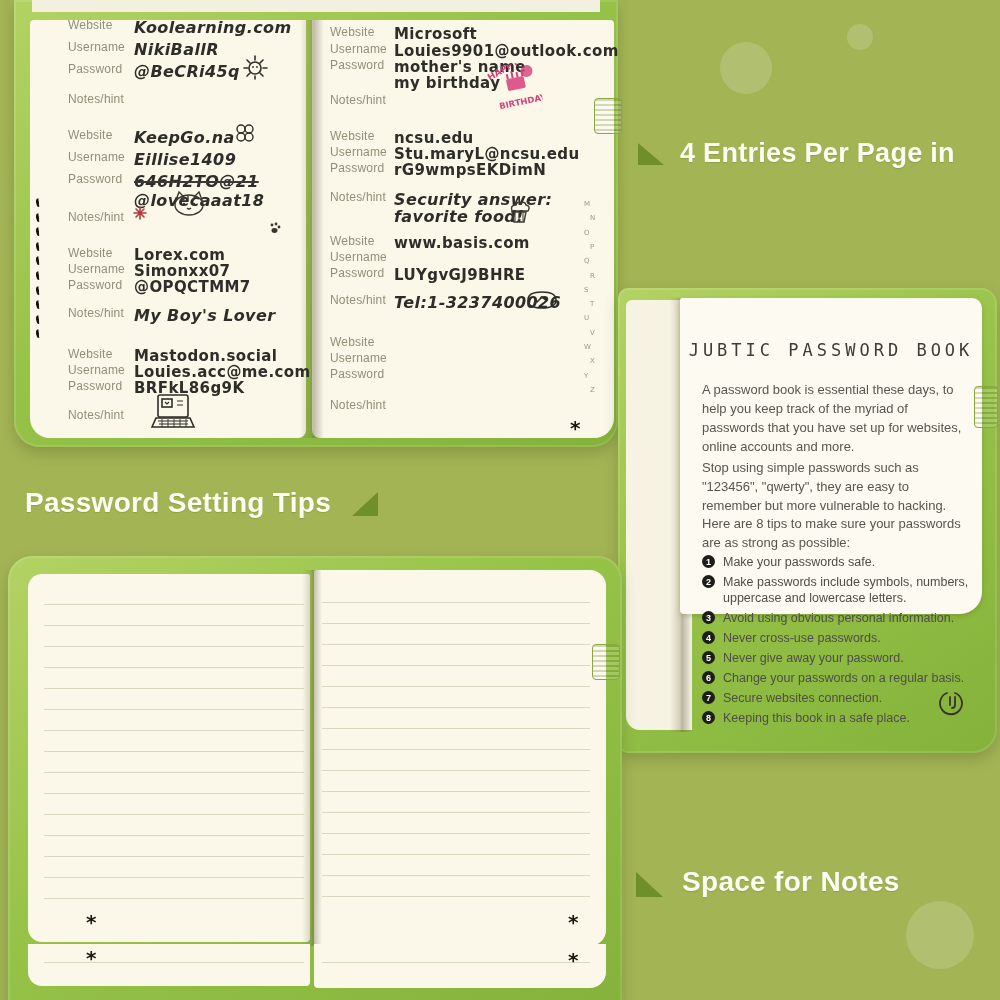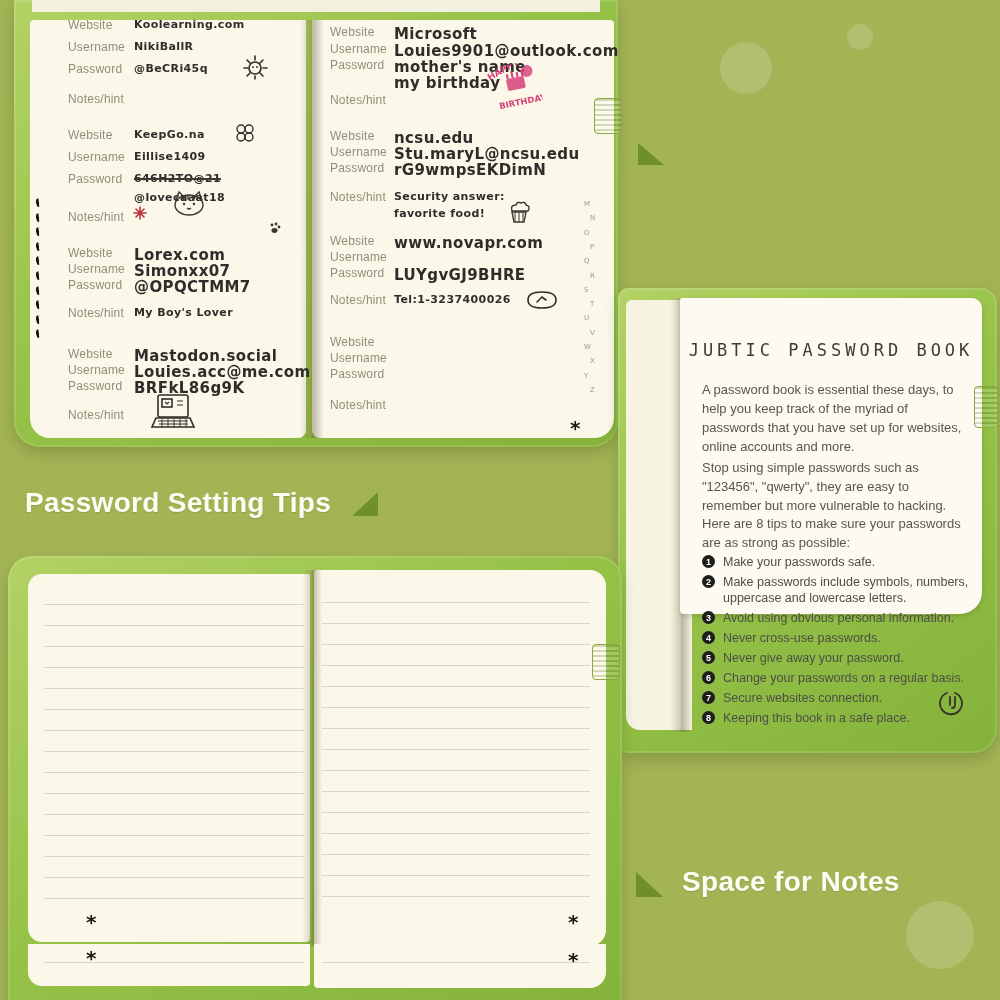--- a/index.html
+++ b/index.html
@@ -14,21 +14,21 @@
   .page{position:absolute;background:#fbf8ea;}
   .whitepage{background:#fcfaf1;}
   .seam{position:absolute;background:linear-gradient(to right,rgba(120,110,70,0) 0%,rgba(120,110,70,0.28) 45%,rgba(90,85,55,0.38) 55%,rgba(120,110,70,0) 100%);}
   .penloop{position:absolute;background:linear-gradient(to bottom,#c6dd7e,#a9cb5b);border:1px solid #8aa743;border-radius:4px;
            background-image:repeating-linear-gradient(to bottom,rgba(90,120,30,.25) 0 2px,rgba(255,255,255,.15) 2px 5px);}
 
   
   .erow{position:absolute;left:0;display:flex;align-items:flex-start;white-space:nowrap;}
   .lbl{display:inline-block;font-size:12px;color:#908f78;letter-spacing:.2px;}
   .hw{font-family:"DejaVu Sans",sans-serif;font-weight:600;font-size:15px;color:#2e2d29;letter-spacing:.4px;}
-  .hw.big{font-size:11px;}
+  .hw.big{font-size:16px;font-style:italic;}
   .strike{text-decoration:line-through;text-decoration-thickness:2px;text-decoration-color:#3a3935;}
   .tab-letter{position:absolute;font-size:7px;color:#9b9984;font-family:"DejaVu Sans",sans-serif;}
   .edge-mark{position:absolute;left:0;width:4px;height:9px;border-left:3px solid #15150f;border-radius:50% / 60%;transform:rotate(-6deg);}
   .star{font-family:"DejaVu Sans",sans-serif;font-weight:bold;color:#17170f;font-size:20px;}
 
   
   .headline{position:absolute;color:#fdfdf4;font-weight:bold;font-size:27px;letter-spacing:.3px;
             font-family:"Liberation Sans",sans-serif;text-shadow:0 1px 1px rgba(90,100,40,.25);}
   .tri{position:absolute;background:#6f8f2a;}
   .tri.bl{clip-path:polygon(0 0,100% 100%,0 100%);}
@@ -271,21 +271,21 @@
             <g stroke="#3a3730" stroke-width="1.4" fill="none" stroke-linecap="round">
               <path d="M8 14h14l-2 10H10z"></path>
               <path d="M11 15v8M15 15v8M19 15v8" stroke-width="1"></path>
               <path d="M8 13q-2-6 4-6 1-4 5-2 4-2 5 2 5 1 2 6z"></path>
             </g>
           </svg>
       </div>
 
       <div class="erow" style="left:18px;top:234px;">
           <span class="lbl" style="width:64px;">Website</span>
-          <span class="hw">www.novapr.com</span>
+          <span class="hw">www.basis.com</span>
         </div>
       <div class="erow" style="left:18px;top:250px;">
           <span class="lbl" style="width:64px;">Username</span>
         </div>
       <div class="erow" style="left:18px;top:266px;">
           <span class="lbl" style="width:64px;">Password</span>
           <span class="hw">LUYgvGJ9BHRE</span>
         </div>
       <div class="erow" style="left:18px;top:293px;">
           <span class="lbl" style="width:64px;">Notes/hint</span>
@@ -327,20 +327,21 @@
           <span class="tab-letter" style="top: 143px; left: 0px;">W</span>
           <span class="tab-letter" style="top: 157.3px; left: 6px;">X</span>
           <span class="tab-letter" style="top: 171.6px; left: 0px;">Y</span>
           <span class="tab-letter" style="top: 185.9px; left: 6px;">Z</span>
         </div>
       <div class="abs star" style="left:258px;top:416px;">*</div>
     </div>
   </div>
 
   <div class="tri bl" style="left:638px;top:143px;width:26px;height:22px;"></div>
+  <div class="headline" style="left:680px;top:138px;">4 Entries Per Page in</div>
 
   <div class="headline" style="left:25px;top:487px;font-size:28px;">Password  Setting Tips</div>
   <div class="tri br" style="left:352px;top:492px;width:26px;height:24px;"></div>
 
   <div class="abs" style="left:618px;top:288px;width:379px;height:465px;">
     <div class="cover" style="inset:0;border-radius:10px 16px 24px 10px;"></div>
     <div class="page" style="left:8px;top:12px;width:66px;height:430px;border-radius:6px 0 0 14px;background:#f6f3e3;"></div>
     <div class="seam" style="left:52px;top:10px;width:22px;height:434px;"></div>
     <div class="page whitepage" style="left:62px;top:10px;width:302px;height:316px;border-radius:2px 10px 22px 4px;box-shadow:0 2px 5px rgba(80,80,40,.25);">
       <div class="intro-title" style="top:42px;">JUBTIC PASSWORD BOOK</div>

